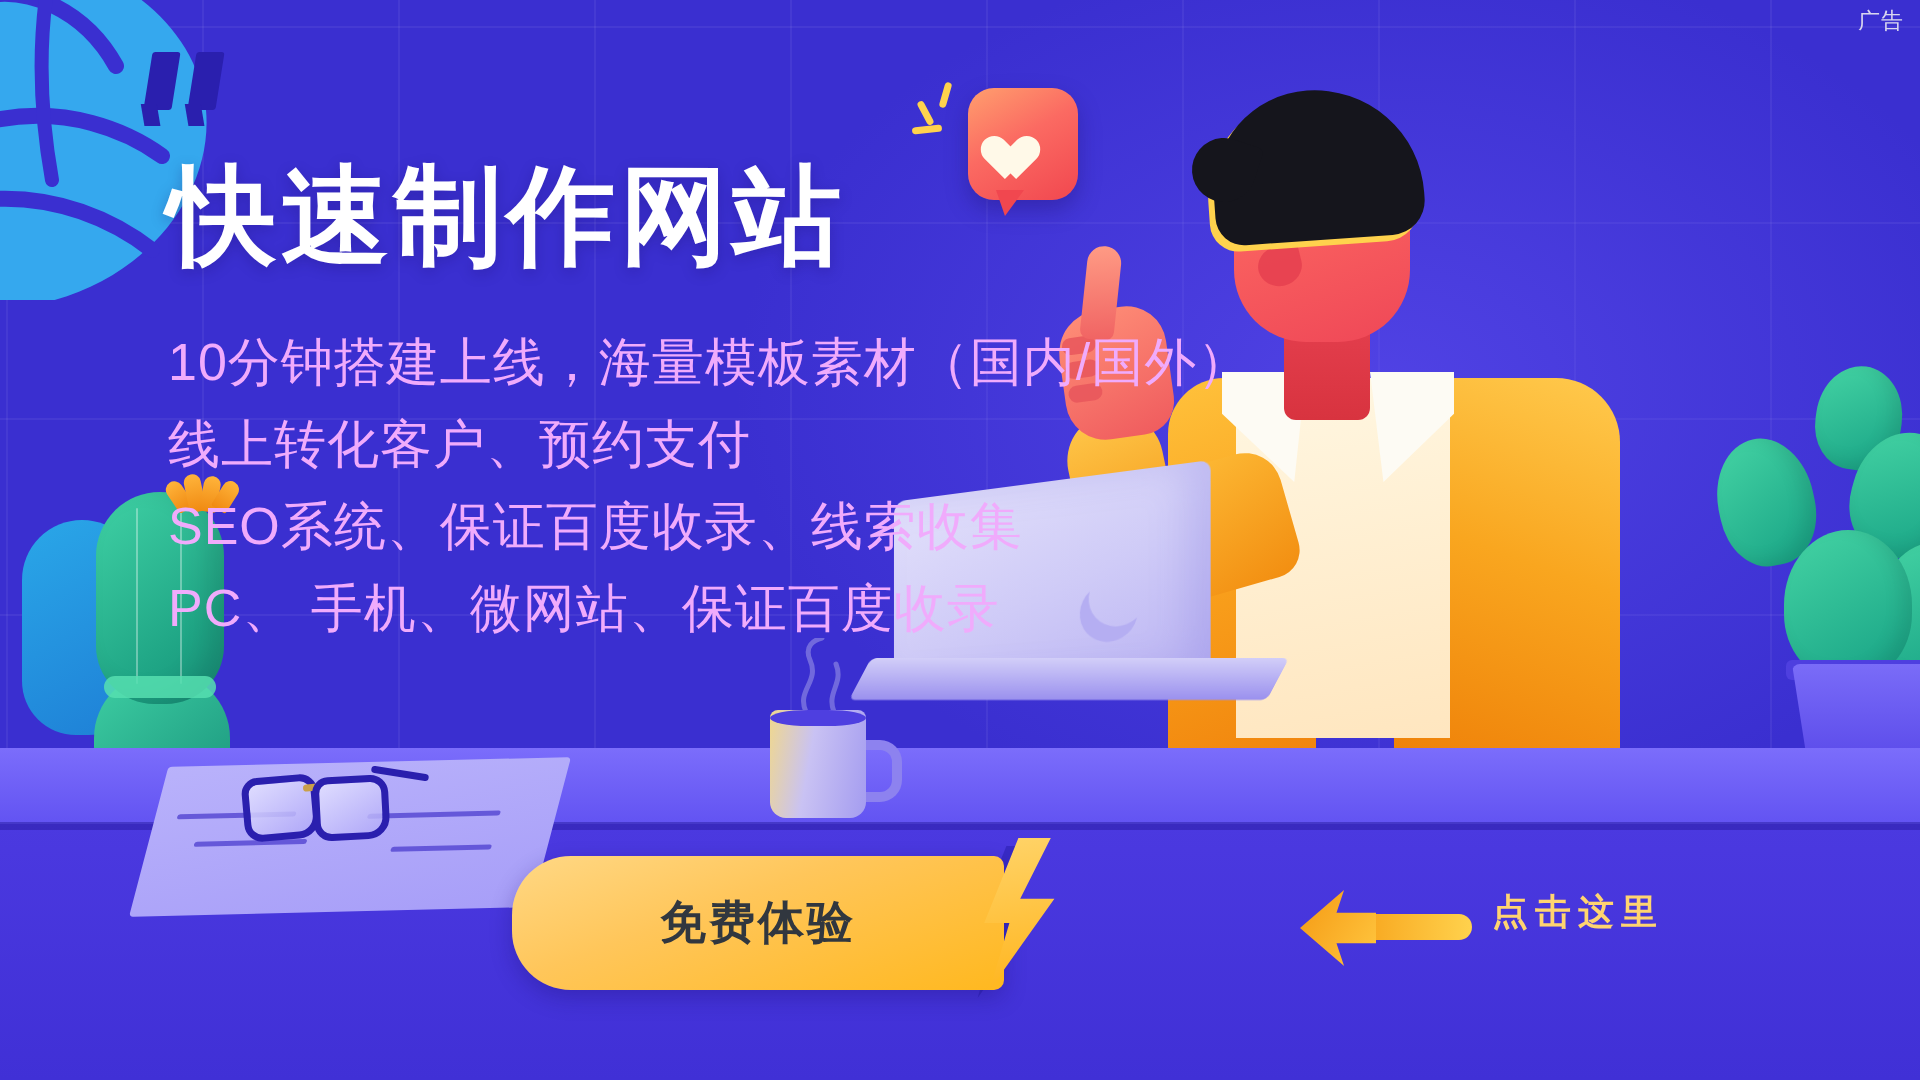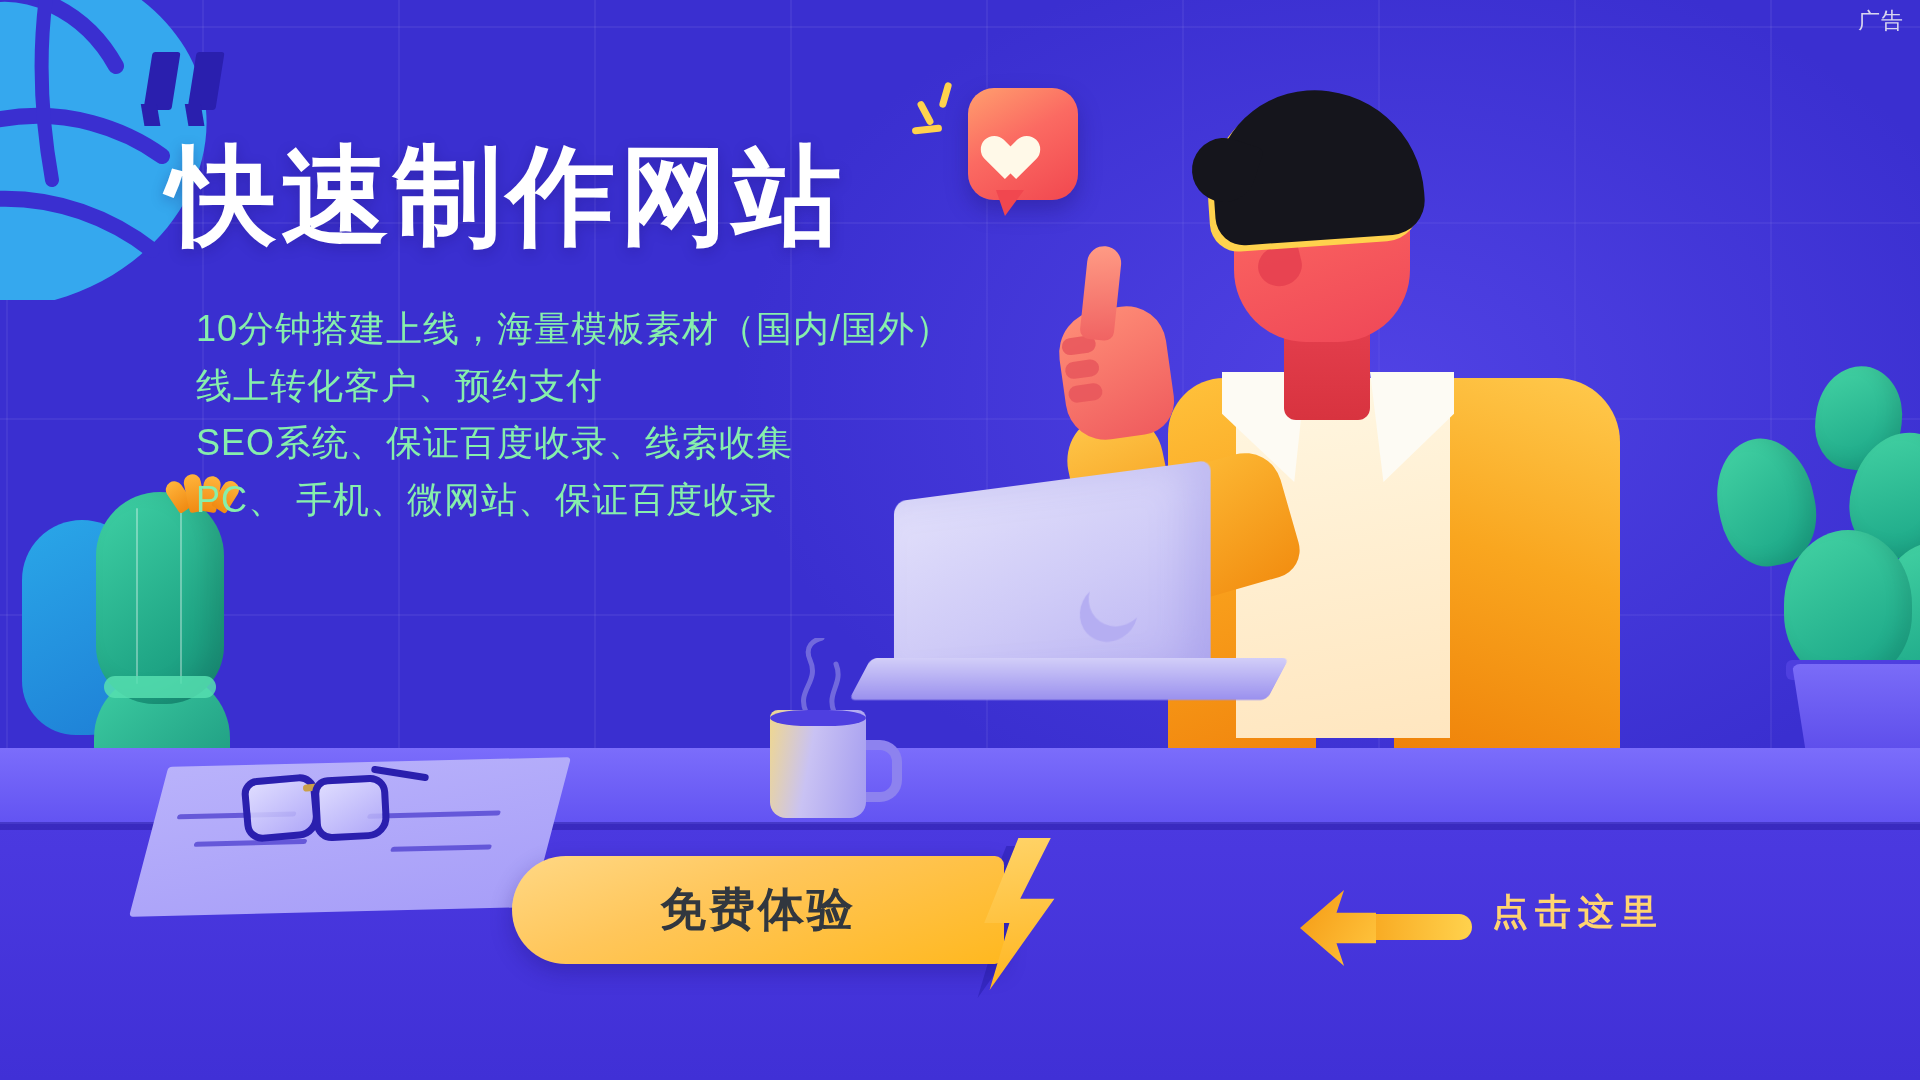--- a/index.html
+++ b/index.html
@@ -306,45 +306,44 @@
     background: linear-gradient(180deg, #7a6cf8, #5b4bea);
     border-radius: 8px 8px 16px 16px;
     clip-path: polygon(0 0, 100% 0, 90% 100%, 10% 100%);
   }
   .pot-rim {
     position: absolute; left: 98px; top: 288px; width: 162px; height: 20px;
     background: #4e3fdf; border-radius: 6px;
   }
 
   
-  .copy { position: absolute; left: 168px; top: 136px; width: 820px; z-index: 20; }
+  .copy { position: absolute; left: 168px; top: 156px; width: 820px; z-index: 20; }
   .headline {
     color: #ffffff;
     font-size: 108px;
     font-weight: 700;
     line-height: 1.12;
     letter-spacing: 5px;
     margin: 0 0 44px 0;
     text-shadow: 0 4px 14px rgba(22,12,96,.25);
   }
   .bullets { margin: 0; padding: 0; list-style: none; }
   .bullets li {
-    color: #86efac;
-    font-size: 36px;
+    color: #f0abfc;
+    font-size: 52px;
     line-height: 1.58;
     letter-spacing: 1px;
     white-space: nowrap;
-    margin-left: 28px;
   }
 
   
   .cta-wrap { position: absolute; left: 512px; top: 856px; z-index: 30; }
   .cta-button {
     position: relative;
-    width: 492px; height: 108px;
+    width: 492px; height: 134px;
     background: linear-gradient(160deg, #ffd885 0%, #ffc65a 40%, #ffb81f 100%);
     border-radius: 59px 10px 10px 59px;
     border: none;
     display: flex; align-items: center; justify-content: center;
     cursor: pointer;
     box-shadow: 0 8px 22px rgba(28,14,110,.30);
   }
   .cta-label {
     color: #31373f;
     font-size: 46px;

